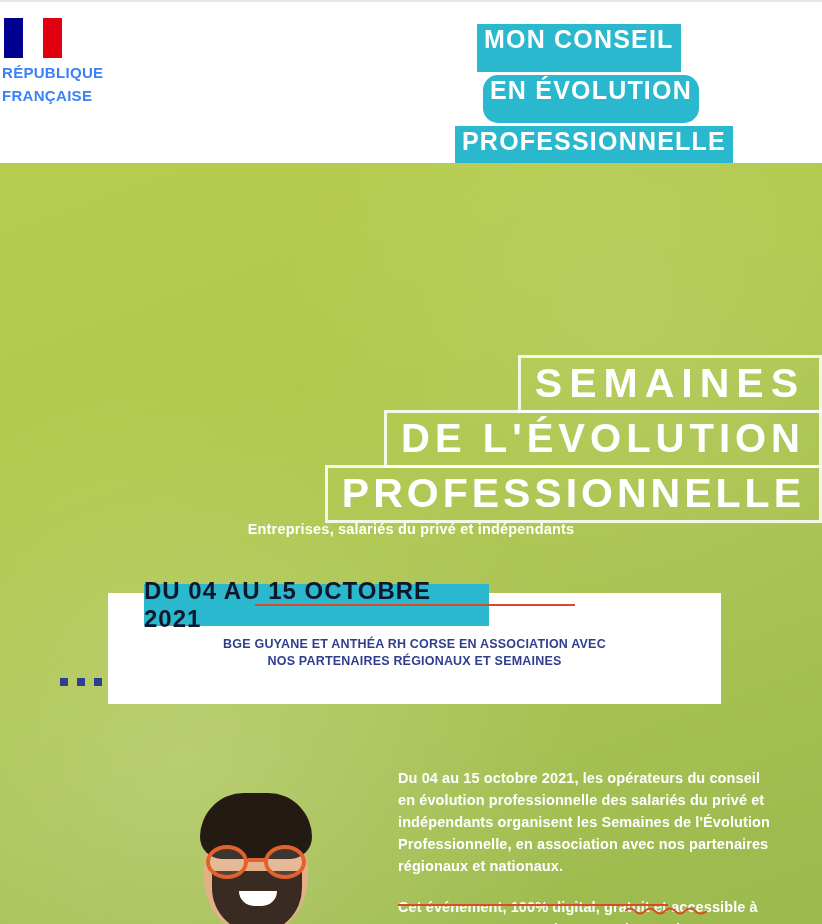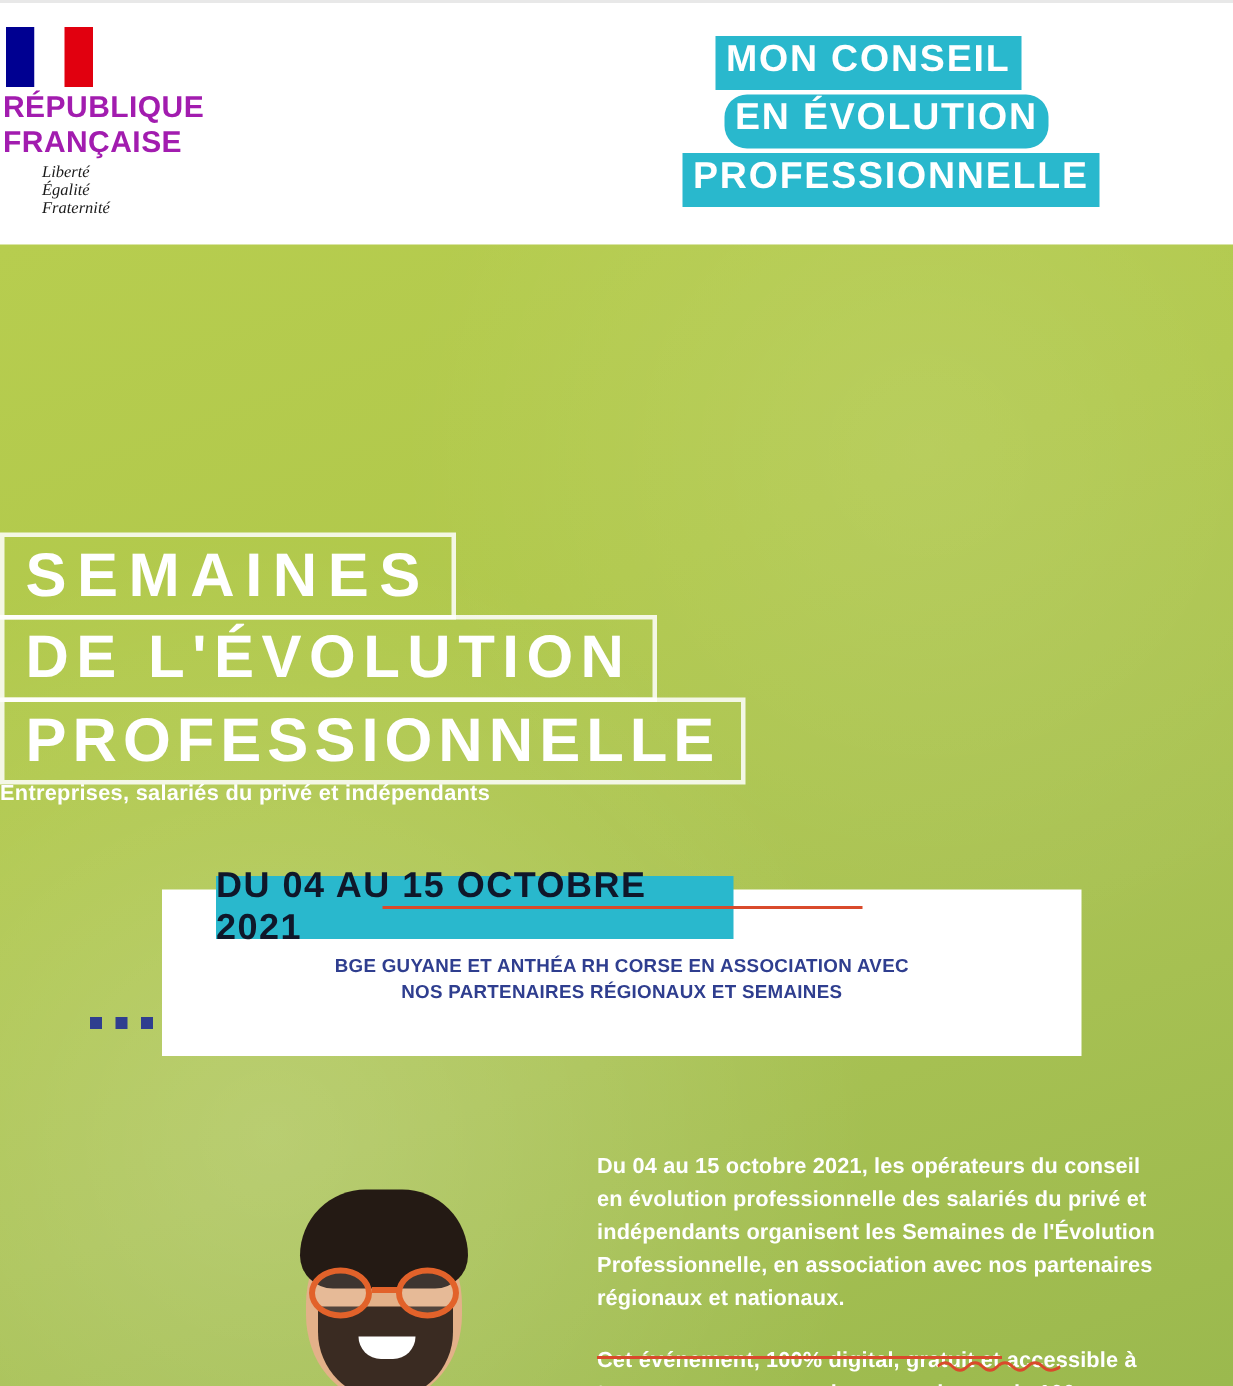--- a/index.html
+++ b/index.html
@@ -34,23 +34,23 @@
     display: flex;
     margin-left: 4px;
   }
   .flag .band { width: 19.3px; height: 40px; }
   .flag .blue { background: #000091; }
   .flag .white { background: #ffffff; }
   .flag .red { background: #e1000f; }
 
   .rep-line {
     font-weight: bold;
-    font-size: 20px;
+    font-size: 15px;
     letter-spacing: 0.3px;
-    color: #a21caf;
+    color: #3b82f6;
     line-height: 17px;
     margin-top: 6px;
     margin-left: 2px;
   }
   .devise {
     margin-top: 5px;
     margin-left: 28px;
     font-family: "Liberation Serif", serif;
     font-style: italic;
     font-size: 11px;
@@ -65,21 +65,21 @@
     top: 22px;
     width: 300px;
   }
   .mcep-line {
     display: inline-block;
     background: #29b8cd;
     color: #ffffff;
     font-weight: bold;
     font-size: 25px;
     letter-spacing: 1.2px;
-    padding: 3px 7px 8px 7px;
+    padding: 3px 7px 20px 7px;
     line-height: 25px;
     margin-bottom: 3px;
     white-space: nowrap;
   }
   .mcep-l1 { margin-left: 22px; }
   .mcep-l2 { margin-left: 28px; border-radius: 15px; }
   .mcep-l3 { margin-left: 0px; }
 
   
   .poster {
@@ -98,21 +98,21 @@
       radial-gradient(circle at 75% 18%, rgba(255,255,255,0.10) 0%, rgba(255,255,255,0) 40%);
     pointer-events: none;
   }
 
   
   .title-block {
     position: absolute;
     top: 192px;
     left: 0;
     width: 822px;
-    text-align: left;
+    text-align: right;
   }
   .tl {
     display: inline-block;
     color: #ffffff;
     font-weight: bold;
     letter-spacing: 4px;
     font-size: 40px;
     line-height: 46px;
     border: 3px solid rgba(255,255,255,0.85);
     padding: 2px 14px 4px 14px;
@@ -121,21 +121,21 @@
     background: transparent;
   }
   .tl-1 { letter-spacing: 7px; font-size: 41px; }
   .tl-2 { letter-spacing: 5px; font-size: 40px; }
   .tl-3 { letter-spacing: 4px; font-size: 41px; }
 
   .subtitle {
     position: absolute;
     top: 358px;
     width: 822px;
-    text-align: left;
+    text-align: center;
     color: #ffffff;
     font-weight: bold;
     font-size: 14.5px;
     letter-spacing: 0.2px;
   }
 
   
   .dots {
     position: absolute;
     left: 60px;
@@ -310,25 +310,20 @@
 <div class="header">
 
   <div class="marianne">
     <div class="flag">
       <div class="band blue"></div>
       <div class="band white"></div>
       <div class="band red"></div>
     </div>
     <div class="rep-line">RÉPUBLIQUE</div>
     <div class="rep-line">FRANÇAISE</div>
-    <div class="devise">
-      <div>Liberté</div>
-      <div>Égalité</div>
-      <div>Fraternité</div>
-    </div>
   </div>
 
   <div class="mcep">
     <div><span class="mcep-line mcep-l1">MON CONSEIL</span></div>
     <div><span class="mcep-line mcep-l2">EN ÉVOLUTION</span></div>
     <div><span class="mcep-line mcep-l3">PROFESSIONNELLE</span></div>
   </div>
 
 </div>
 

